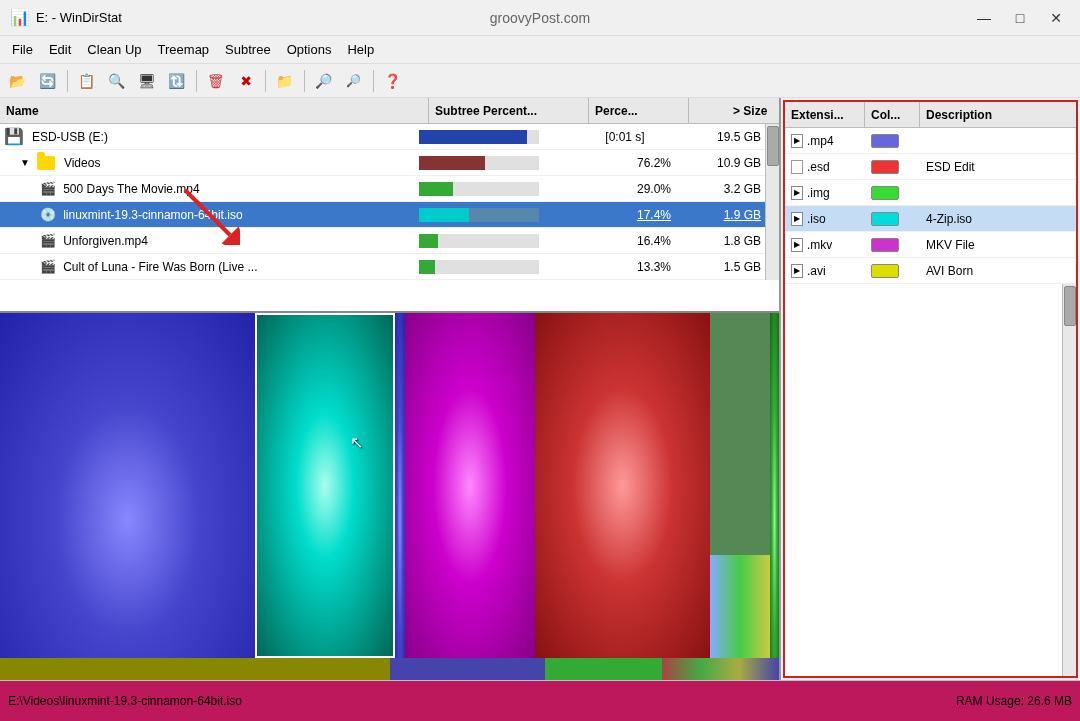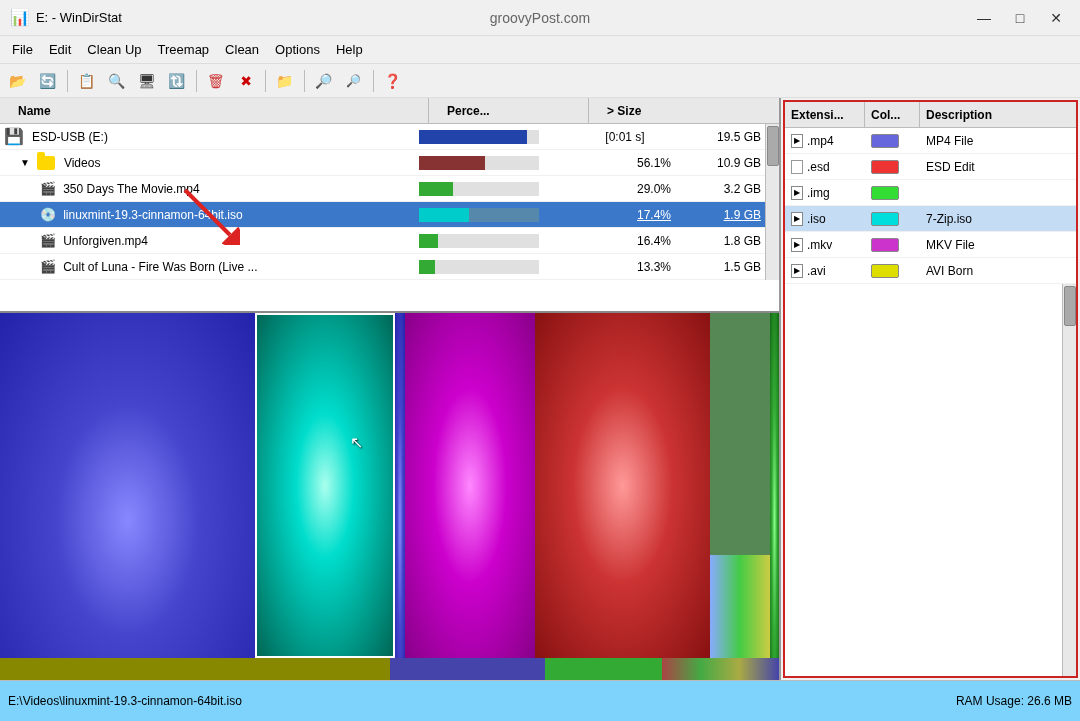--- a/index.html
+++ b/index.html
@@ -125,31 +125,31 @@
     
     #tree-header {
       display: grid;
       grid-template-columns: 1fr 160px 100px 90px;
       background: #e8e8e8;
       border-bottom: 1px solid #bbb;
       height: 26px;
       align-items: center;
     }
     .tree-header-cell {
-      padding: 0 18px;
+      padding: 0 6px;
       font-size: 12px;
       font-weight: 600;
       color: #000;
       border-right: 1px solid #bbb;
       height: 100%;
       display: flex;
       align-items: center;
       cursor: pointer;
     }
-    .tree-header-cell:last-child { border-right: none; }
+    .tree-header-cell:last-child { border-right: none; margin-left: 38px; }
 
     
     .tree-row {
       display: grid;
       grid-template-columns: 1fr 160px 100px 90px;
       height: 26px;
       align-items: center;
       border-bottom: 1px solid #f0f0f0;
       cursor: pointer;
     }
@@ -362,21 +362,21 @@
       border: 1px solid #888;
       flex-shrink: 0;
       font-size: 8px;
       display: flex;
       align-items: center;
       justify-content: center;
     }
 
     
     #status-bar {
-      background: #7dd3fc;
+      background: #be185d;
       border-top: 1px solid #bbb;
       display: flex;
       justify-content: space-between;
       align-items: center;
       padding: 18px 8px;
       height: 41px;
       font-size: 12px;
     }
 
     
@@ -418,21 +418,21 @@
     <button class="title-btn">□</button>
     <button class="title-btn close">✕</button>
   </div>
 </div>
 
 <div id="menu-bar">
   <span class="menu-item">File</span>
   <span class="menu-item">Edit</span>
   <span class="menu-item">Clean Up</span>
   <span class="menu-item">Treemap</span>
-  <span class="menu-item">Clean</span>
+  <span class="menu-item">Subtree</span>
   <span class="menu-item">Options</span>
   <span class="menu-item">Help</span>
 </div>
 
 <div id="toolbar">
   <button class="tb-btn">📂</button>
   <button class="tb-btn">🔄</button>
   <div class="tb-separator"></div>
   <button class="tb-btn">📋</button>
   <button class="tb-btn">🔍</button>
@@ -451,20 +451,21 @@
 </div>
 
 <div id="main-area">
 
   <div id="left-panel">
 
     <div id="file-tree" style="height:215px;">
 
       <div id="tree-header">
         <div class="tree-header-cell">Name</div>
+        <div class="tree-header-cell">Subtree Percent...</div>
         <div class="tree-header-cell">Perce...</div>
         <div class="tree-header-cell">&gt; Size</div>
       </div>
 
       <div id="file-tree-inner">
         <div id="file-tree-rows">
 
           <div class="tree-row">
             <div class="tree-cell tree-cell-name">
               <span style="font-size:16px; margin-right:4px;">💾</span>
@@ -483,28 +484,28 @@
             <div class="tree-cell tree-cell-name indent-1">
               <span style="margin-right:3px; font-size:10px;">▼</span>
               <div class="folder-icon"></div>
               <span style="margin-left:5px;">Videos</span>
             </div>
             <div class="tree-cell">
               <div class="bar-container">
                 <div class="bar-fill" style="width:55%; background:#883333;"></div>
               </div>
             </div>
-            <div class="tree-cell" style="justify-content:flex-end;">56.1%</div>
+            <div class="tree-cell" style="justify-content:flex-end;">76.2%</div>
             <div class="tree-cell" style="justify-content:flex-end;">10.9 GB</div>
           </div>
 
           <div class="tree-row">
             <div class="tree-cell tree-cell-name indent-2">
               <span style="font-size:13px; margin-right:3px;">🎬</span>
-              <span>350 Days The Movie.mp4</span>
+              <span>500 Days The Movie.mp4</span>
             </div>
             <div class="tree-cell">
               <div class="bar-container">
                 <div class="bar-fill" style="width:28%; background:#33aa33;"></div>
               </div>
             </div>
             <div class="tree-cell" style="justify-content:flex-end;">29.0%</div>
             <div class="tree-cell" style="justify-content:flex-end;">3.2 GB</div>
           </div>
 
@@ -605,21 +606,20 @@
     </div>
 
     <div class="ext-row">
       <div class="ext-cell">
         <div class="ext-doc-icon">▶</div>
         <span>.mp4</span>
       </div>
       <div class="ext-cell">
         <div class="color-swatch" style="background:#6666dd;"></div>
       </div>
-      <div class="ext-cell">MP4 File</div>
     </div>
 
     <div class="ext-row">
       <div class="ext-cell">
         <div class="ext-doc-icon" style="background:#fff;border:1px solid #999;"></div>
         <span>.esd</span>
       </div>
       <div class="ext-cell">
         <div class="color-swatch" style="background:#ee3333;"></div>
       </div>
@@ -637,21 +637,21 @@
     </div>
 
     <div class="ext-row selected">
       <div class="ext-cell">
         <div class="ext-doc-icon">▶</div>
         <span>.iso</span>
       </div>
       <div class="ext-cell">
         <div class="color-swatch" style="background:#00dddd;"></div>
       </div>
-      <div class="ext-cell">7-Zip.iso</div>
+      <div class="ext-cell">4-Zip.iso</div>
     </div>
 
     <div class="ext-row">
       <div class="ext-cell">
         <div class="ext-doc-icon">▶</div>
         <span>.mkv</span>
       </div>
       <div class="ext-cell">
         <div class="color-swatch" style="background:#cc33cc;"></div>
       </div>

